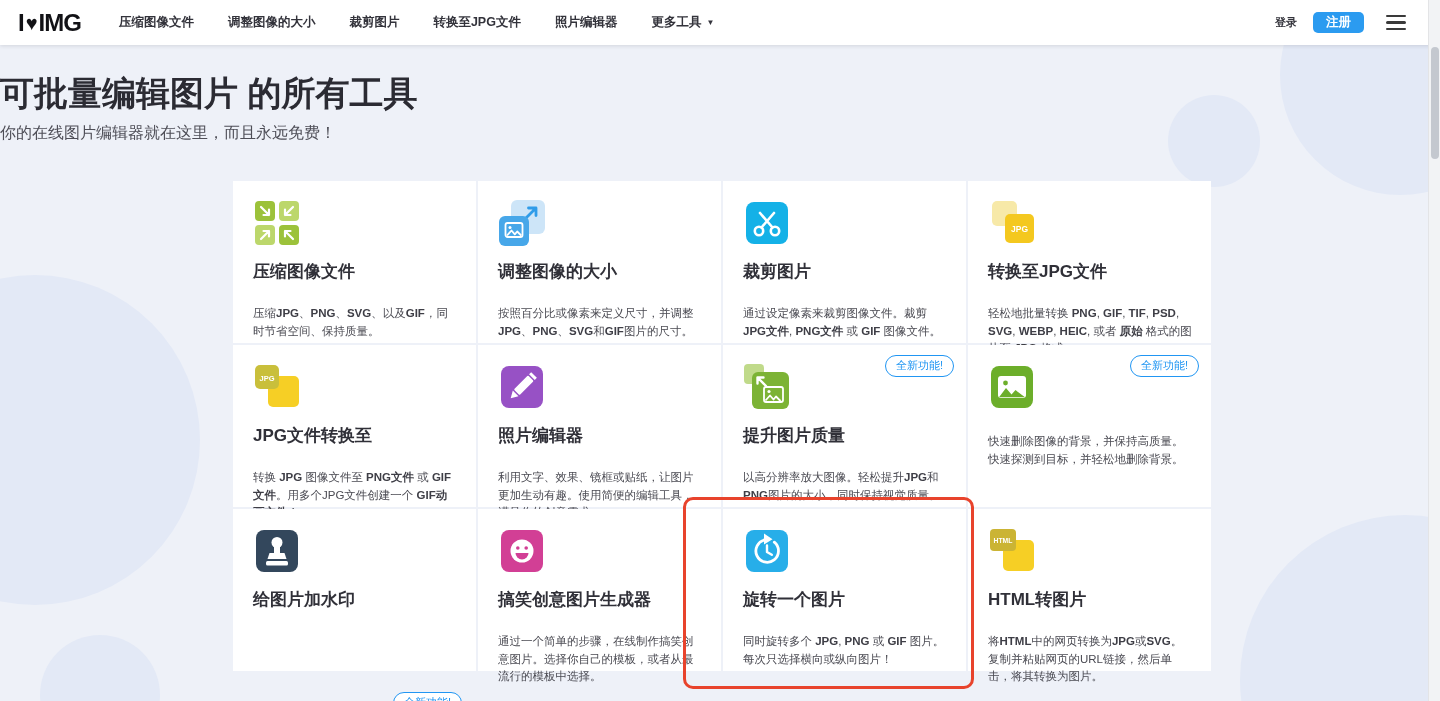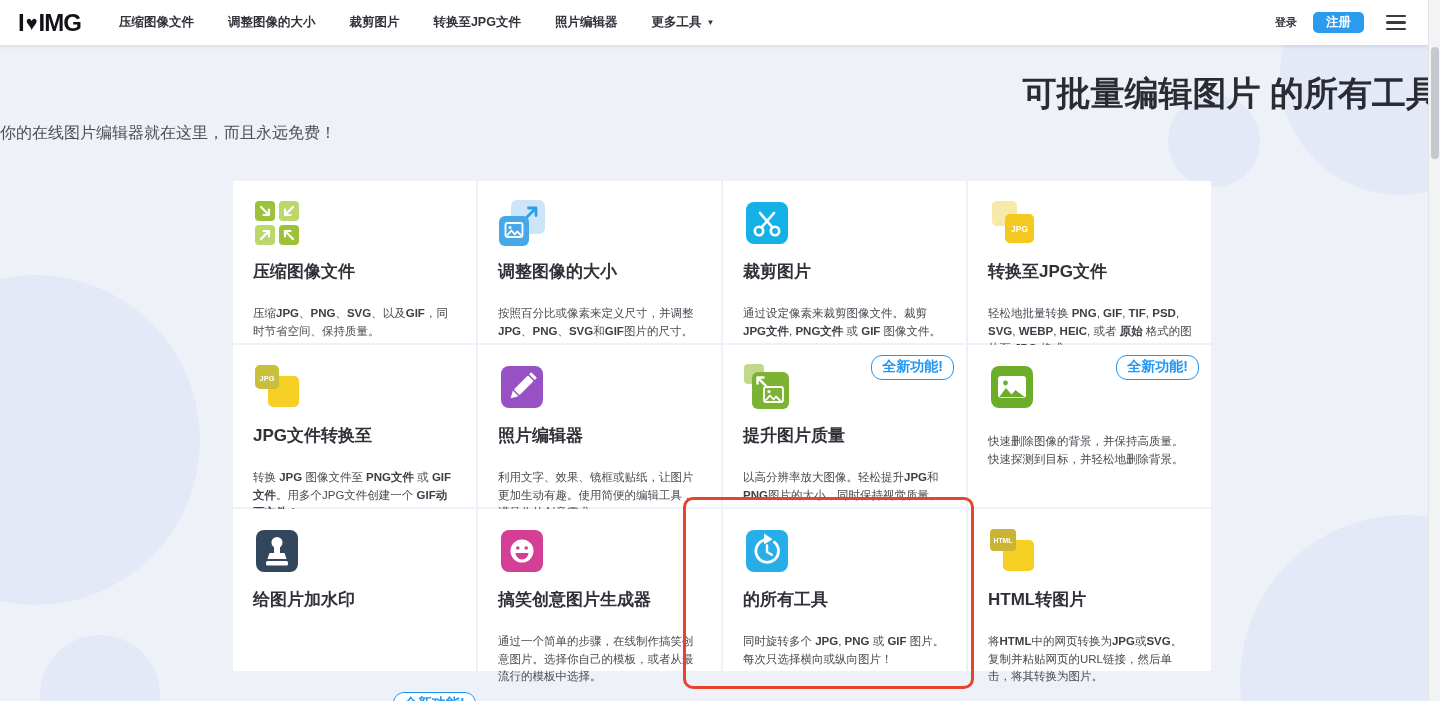--- a/index.html
+++ b/index.html
@@ -19,34 +19,34 @@
   .nav-right{margin-left:auto;display:flex;align-items:center;gap:16px;padding-right:16px;}
   .login-link{font-size:11px;font-weight:700;color:#33333b;cursor:pointer;}
   .register-btn{background:#2b9bf0;color:#fff;font-size:12.5px;font-weight:700;border:none;
                 border-radius:5px;padding:2px 13px;cursor:pointer;}
   .hamburger{width:20px;display:flex;flex-direction:column;gap:4px;cursor:pointer;margin-left:6px;}
   .hamburger span{display:block;height:2.5px;background:#3a3a3a;border-radius:2px;}
 
   
   .main{position:relative;height:656px;overflow:hidden;background:#eef1f8;}
   .bg-circle{position:absolute;border-radius:50%;background:#e3e9f6;z-index:0;}
-  .hero-title{text-align:right;font-size:34px;font-weight:800;color:#2b2b33;margin-top:28px;
+  .hero-title{text-align:left;font-size:34px;font-weight:800;color:#2b2b33;margin-top:28px;
               position:relative;z-index:1;line-height:1.2;}
   .hero-subtitle{text-align:left;font-size:16px;color:#4e4e57;margin-top:9px;position:relative;z-index:1;}
 
   .grid{position:relative;z-index:1;width:974px;margin:37px auto 0;display:grid;
         grid-template-columns:repeat(4,243px);gap:2px;}
   .card{background:#fff;height:162px;padding:18px 18px 0 20px;position:relative;cursor:pointer;}
   .icon{height:48px;width:48px;}
   .icon text{font-family:"Liberation Sans",sans-serif;font-weight:bold;fill:#fff;}
   .card-title{font-size:17px;font-weight:800;color:#303038;margin-top:13px;}
   .card-desc{font-size:11.5px;line-height:1.55;color:#4a4a52;margin-top:22px;}
   .card-desc b{color:#3e3e46;}
   .badge{position:absolute;top:10px;right:12px;background:#fff;border:1px solid #2196f3;color:#2196f3;
-         font-size:14px;padding:2px 10px 3px;border-radius:11px;white-space:nowrap;z-index:2;font-weight:bold;}
+         font-size:11px;padding:2px 10px 3px;border-radius:11px;white-space:nowrap;z-index:2;}
   .badge-bottom{position:absolute;top:647px;left:393px;right:auto;z-index:1;}
 
   .annotation{position:absolute;left:683px;top:452px;width:291px;height:192px;
               border:3px solid #e8432c;border-radius:10px;z-index:30;pointer-events:none;}
 
   
   .scrollbar{position:fixed;top:0;right:0;width:12px;height:701px;background:#f2f3f5;
              border-left:1px solid #e3e4e6;z-index:40;}
   .scroll-thumb{position:absolute;top:47px;left:2px;width:8px;height:112px;background:#c4c8cf;border-radius:4px;}
 </style>
@@ -250,21 +250,21 @@
 
     <div class="card">
       <div class="icon">
         <svg width="48" height="48" viewBox="0 0 48 48">
           <rect x="3" y="3" width="42" height="42" rx="8" fill="#27aee9"></rect>
           <path d="M31.3 15.2 A11.3 11.3 0 1 1 22 12.9" stroke="#fff" stroke-width="2.8" fill="none" stroke-linecap="round"></path>
           <path d="M21 6.5 L29.5 12.3 L21 17.5 Z" fill="#fff"></path>
           <path d="M24 25 V18.5 M24 25 L28.8 27.8" stroke="#fff" stroke-width="2.4" stroke-linecap="round" fill="none"></path>
         </svg>
       </div>
-      <div class="card-title">的所有工具</div>
+      <div class="card-title">旋转一个图片</div>
       <div class="card-desc">同时旋转多个 <b>JPG</b>, <b>PNG</b> 或 <b>GIF</b> 图片。每次只选择横向或纵向图片！</div>
     </div>
 
     <div class="card">
       <div class="icon">
         <svg width="48" height="48" viewBox="0 0 48 48">
           <rect x="15" y="13" width="31" height="31" rx="5" fill="#f6cf25"></rect>
           <rect x="2" y="2" width="26" height="22" rx="4" fill="#cbb434"></rect>
           <text x="15" y="15.5" font-size="6.8" text-anchor="middle">HTML</text>
         </svg>

